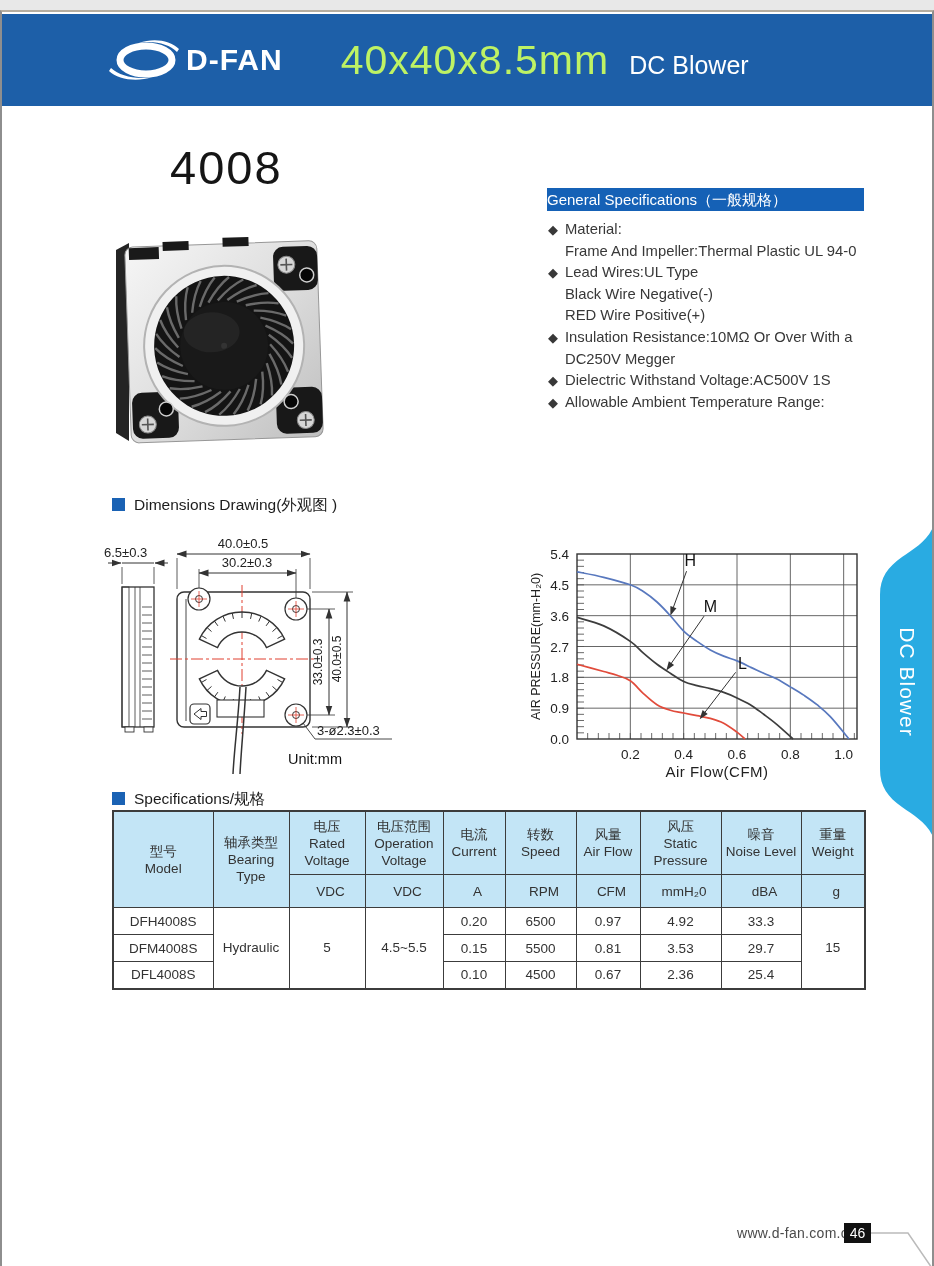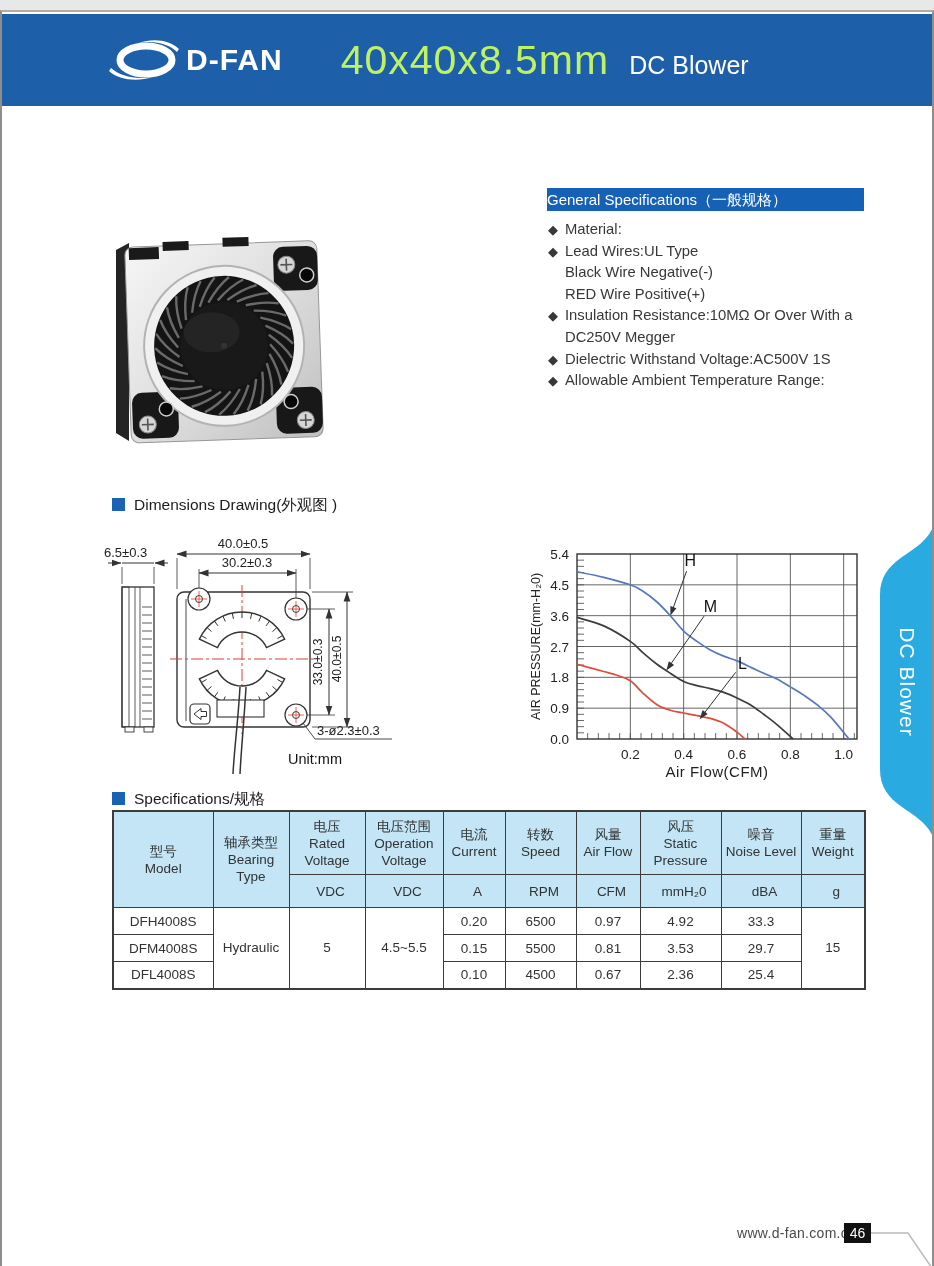--- a/index.html
+++ b/index.html
@@ -58,20 +58,21 @@
         <ellipse cx="40" cy="23" rx="26" ry="14" fill="none" stroke="#fff" stroke-width="7"></ellipse>
         <path d="M5,31 C14,39 30,43 46,40 C32,45 12,43 3,34 Z" fill="#fff"></path>
         <path d="M71,15 C63,7 48,3 33,6 C47,1 64,3 73,12 Z" fill="#fff"></path>
       </svg>
       <span class="brand">D-FAN</span>
     </div>
     <span class="title">40x40x8.5mm</span>
     <span class="subtitle">DC Blower</span>
   </div>
 
+  <div class="abs model-no">4008</div>
 
   <svg class="abs" style="left:106px;top:210px;" width="225" height="235" viewBox="0 0 225 235">
     <defs>
       <linearGradient id="silver" x1="0" y1="0" x2="1" y2="1">
         <stop offset="0" stop-color="#f6f6f6"></stop>
           <stop offset="0.55" stop-color="#dcdcdc"></stop>
           <stop offset="1" stop-color="#bfbfbf"></stop>
       </linearGradient>
     </defs>
     <polygon points="8,28 21,21 21,219 8,211" fill="#242424"></polygon>
@@ -133,20 +134,24 @@
       <line x1="31" y1="200" x2="43" y2="200" stroke="#555" stroke-width="1.6"></line>
       <line x1="37" y1="194" x2="37" y2="206" stroke="#555" stroke-width="1.6"></line>
     </g>
   </svg>
 
   <div class="abs gsbar" style="background:#1561b6;">General Specifications（一般规格）</div>
   <div class="abs gslist">
     <div class="sline">
         <span class="sb">◆</span>
         <span class="st">Material:</span>
+      </div>
+    <div class="sline">
+        <span class="sb"></span>
+        <span class="st">Frame And Impeller:Thermal Plastic UL 94-0</span>
       </div>
     <div class="sline">
         <span class="sb">◆</span>
         <span class="st">Lead Wires:UL Type</span>
       </div>
     <div class="sline">
         <span class="sb"></span>
         <span class="st">Black Wire Negative(-)</span>
       </div>
     <div class="sline">

